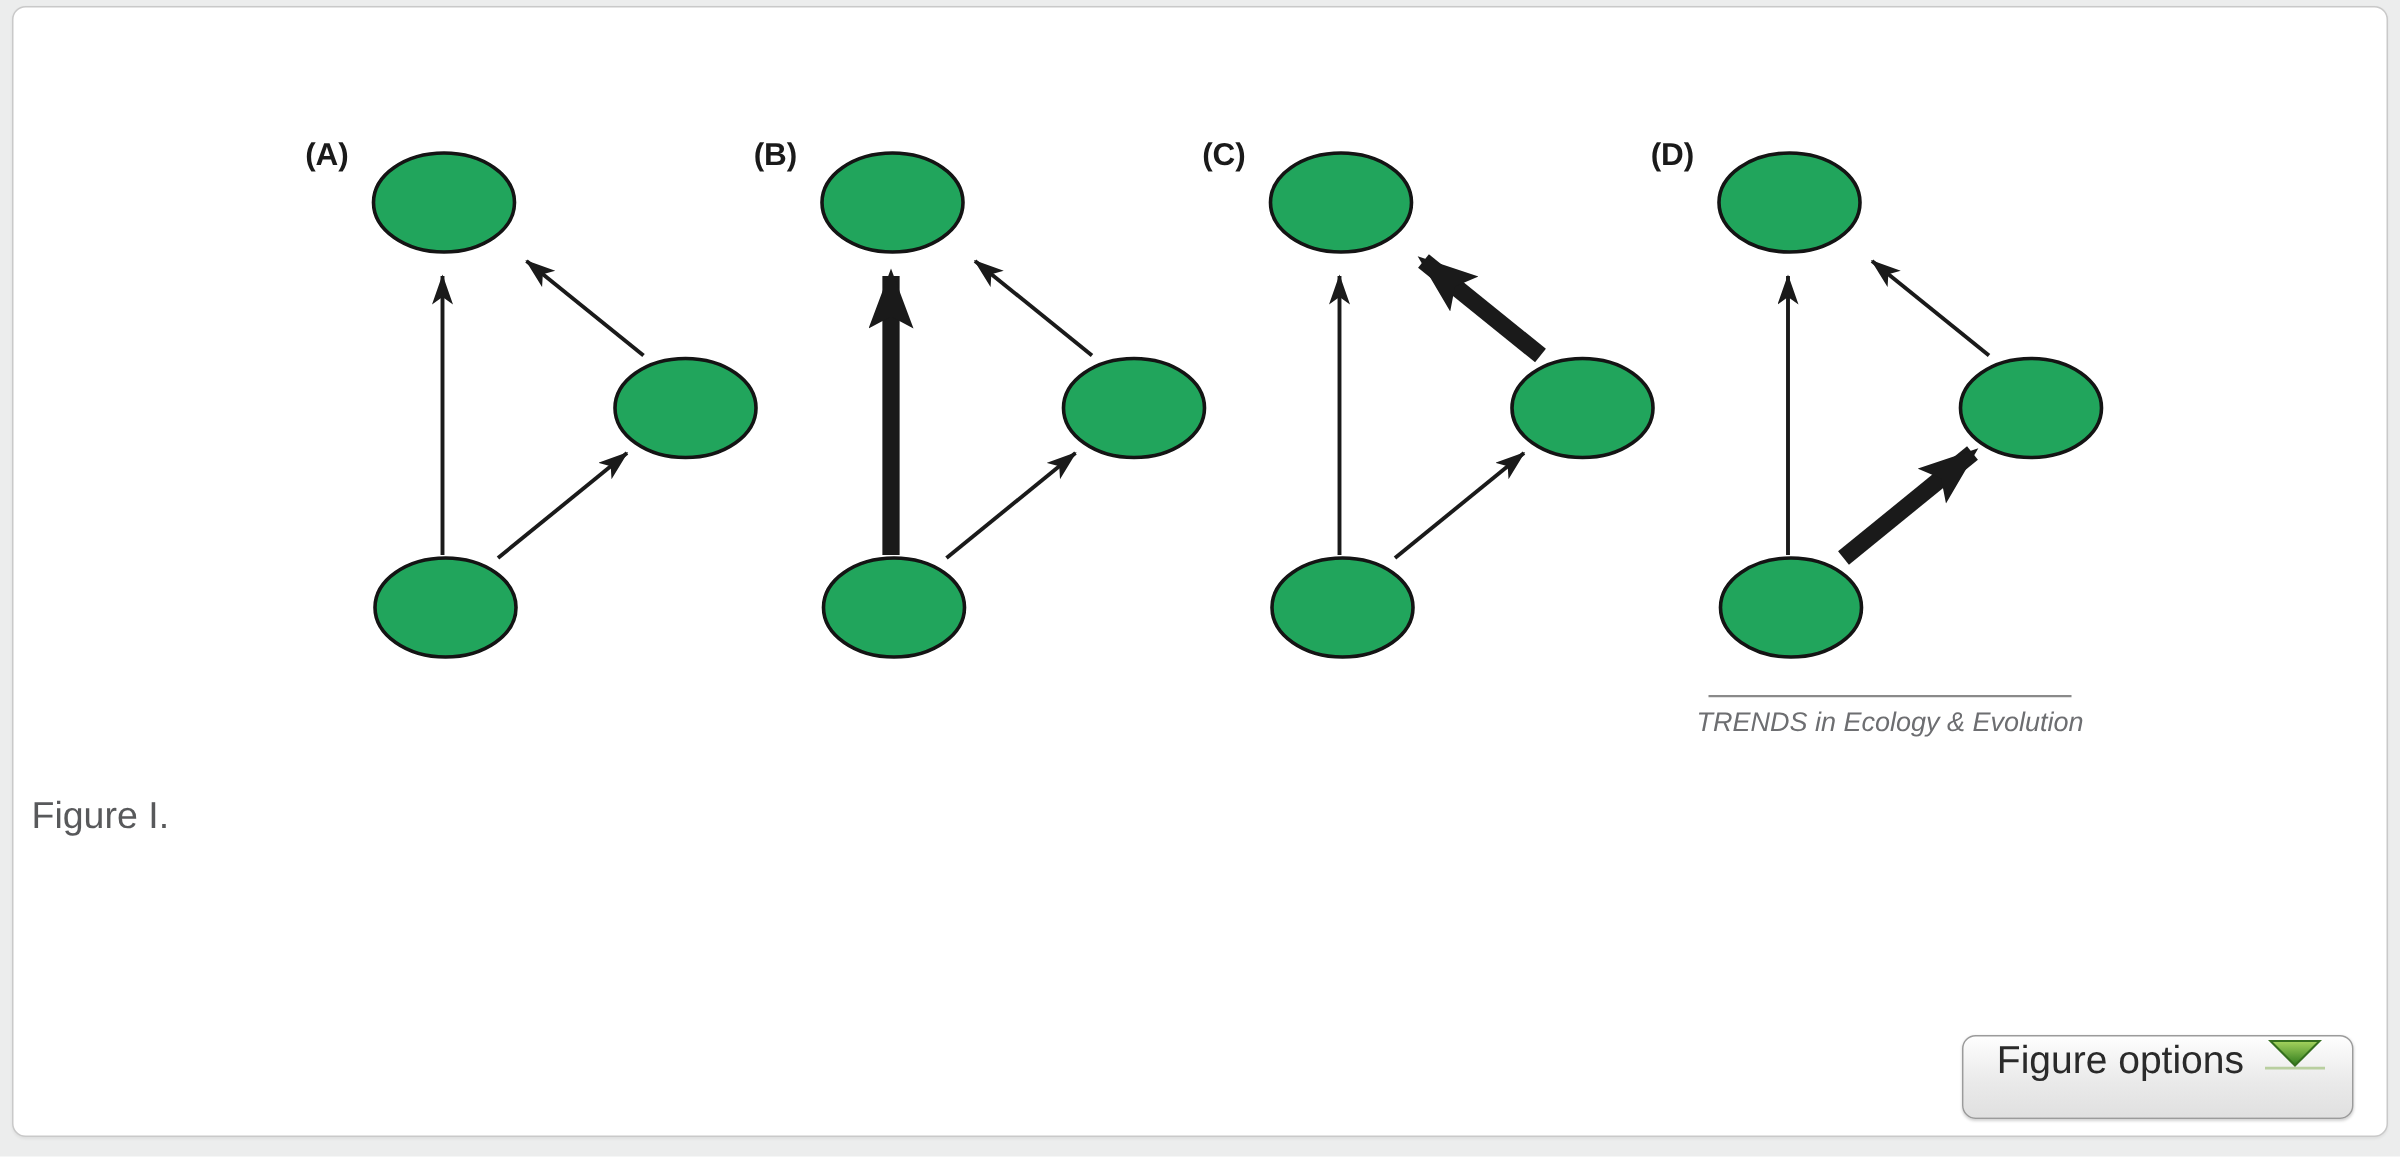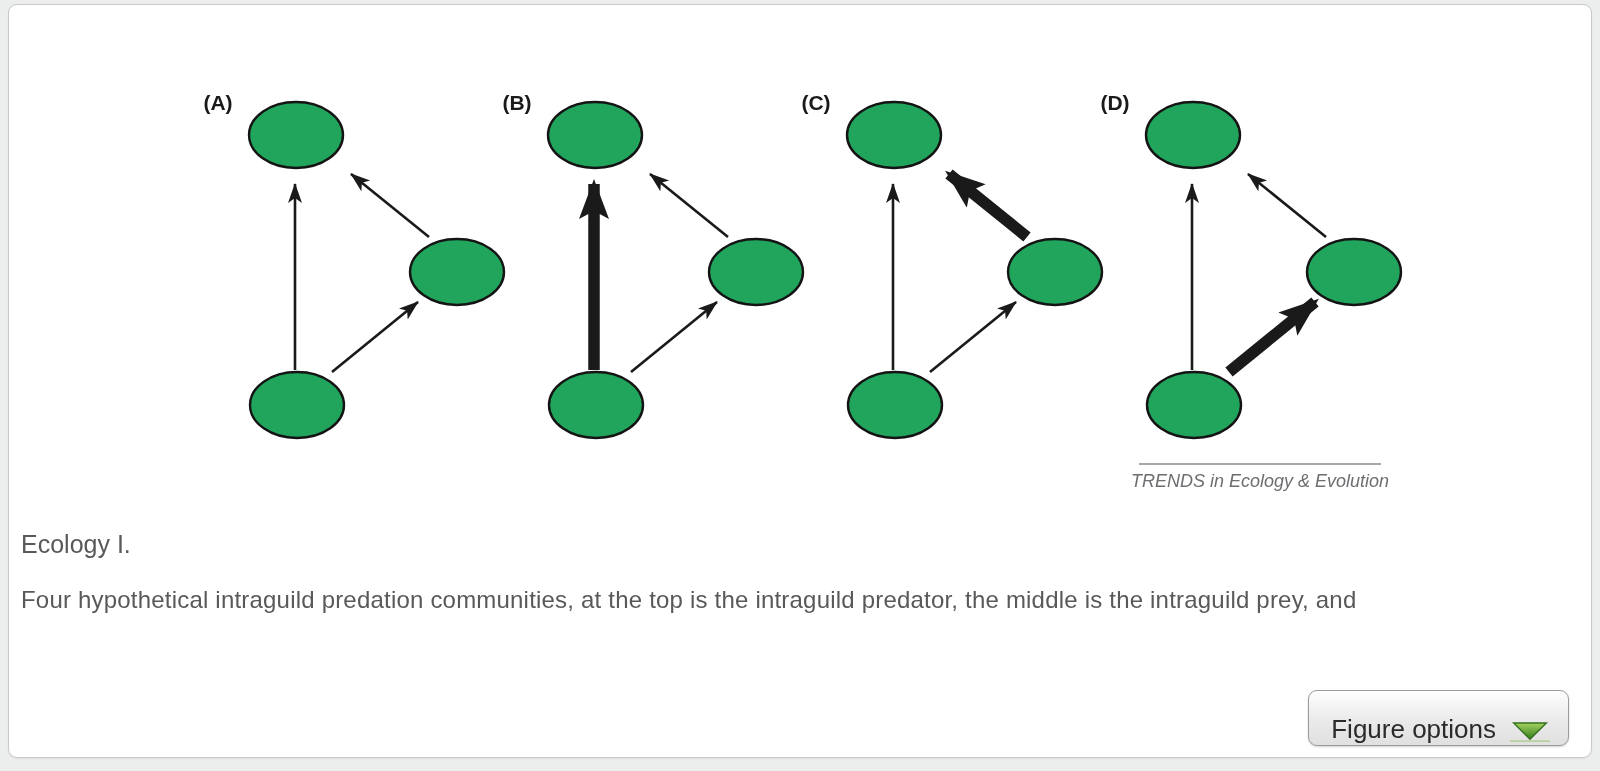--- a/index.html
+++ b/index.html
@@ -42,21 +42,21 @@
     color:#58595b;
     line-height:55px;
     white-space:nowrap;
   }
   .caption-title{font-size:25px;}
   .caption-line{font-size:24px;letter-spacing:0.2px;}
   .figure-options{
     position:absolute;
     top:685px;right:22px;
     height:56px;
-    display:flex;align-items:flex-end;gap:14px;
+    display:flex;align-items:flex-start;gap:14px;
     padding:0 18px 0 22px;
     font-family:"Liberation Sans",sans-serif;
     font-size:26px;
     color:#2a2a2a;
     background:linear-gradient(#fefefe,#eaeaea 55%,#e0e0e0);
     border:1px solid #9b9b9b;
     border-radius:9px;
     box-shadow:0 1px 2px rgba(0,0,0,0.18);
     cursor:pointer;
   }
@@ -116,22 +116,21 @@
         </g>
       </g>
 
     <g>
       <line id="sig-line" x1="1130" y1="459" x2="1372" y2="459" stroke="#8a8a8a" stroke-width="1.5"></line>
       <text id="sig-text" x="1251" y="482" text-anchor="middle" class="signature-text" fill="#6d6e71">TRENDS in Ecology &amp; Evolution</text>
     </g>
   </svg>
 
   <div class="caption">
-    <div class="caption-title">Ecology I.</div>
-    <div class="caption-line">Four hypothetical intraguild predation communities, at the top is the intraguild predator, the middle is the intraguild prey, and</div>
+    <div class="caption-title">Figure I.</div>
   </div>
 
   <button class="figure-options">
     <span>Figure options</span>
     <svg class="dd-icon" viewBox="0 0 44 27">
       <defs>
         <linearGradient id="gg" x1="0" y1="0" x2="0" y2="1">
           <stop id="gg-light" offset="0" stop-color="#a5d45e"></stop>
           <stop id="gg-dark" offset="1" stop-color="#2f7a1c"></stop>
         </linearGradient>

